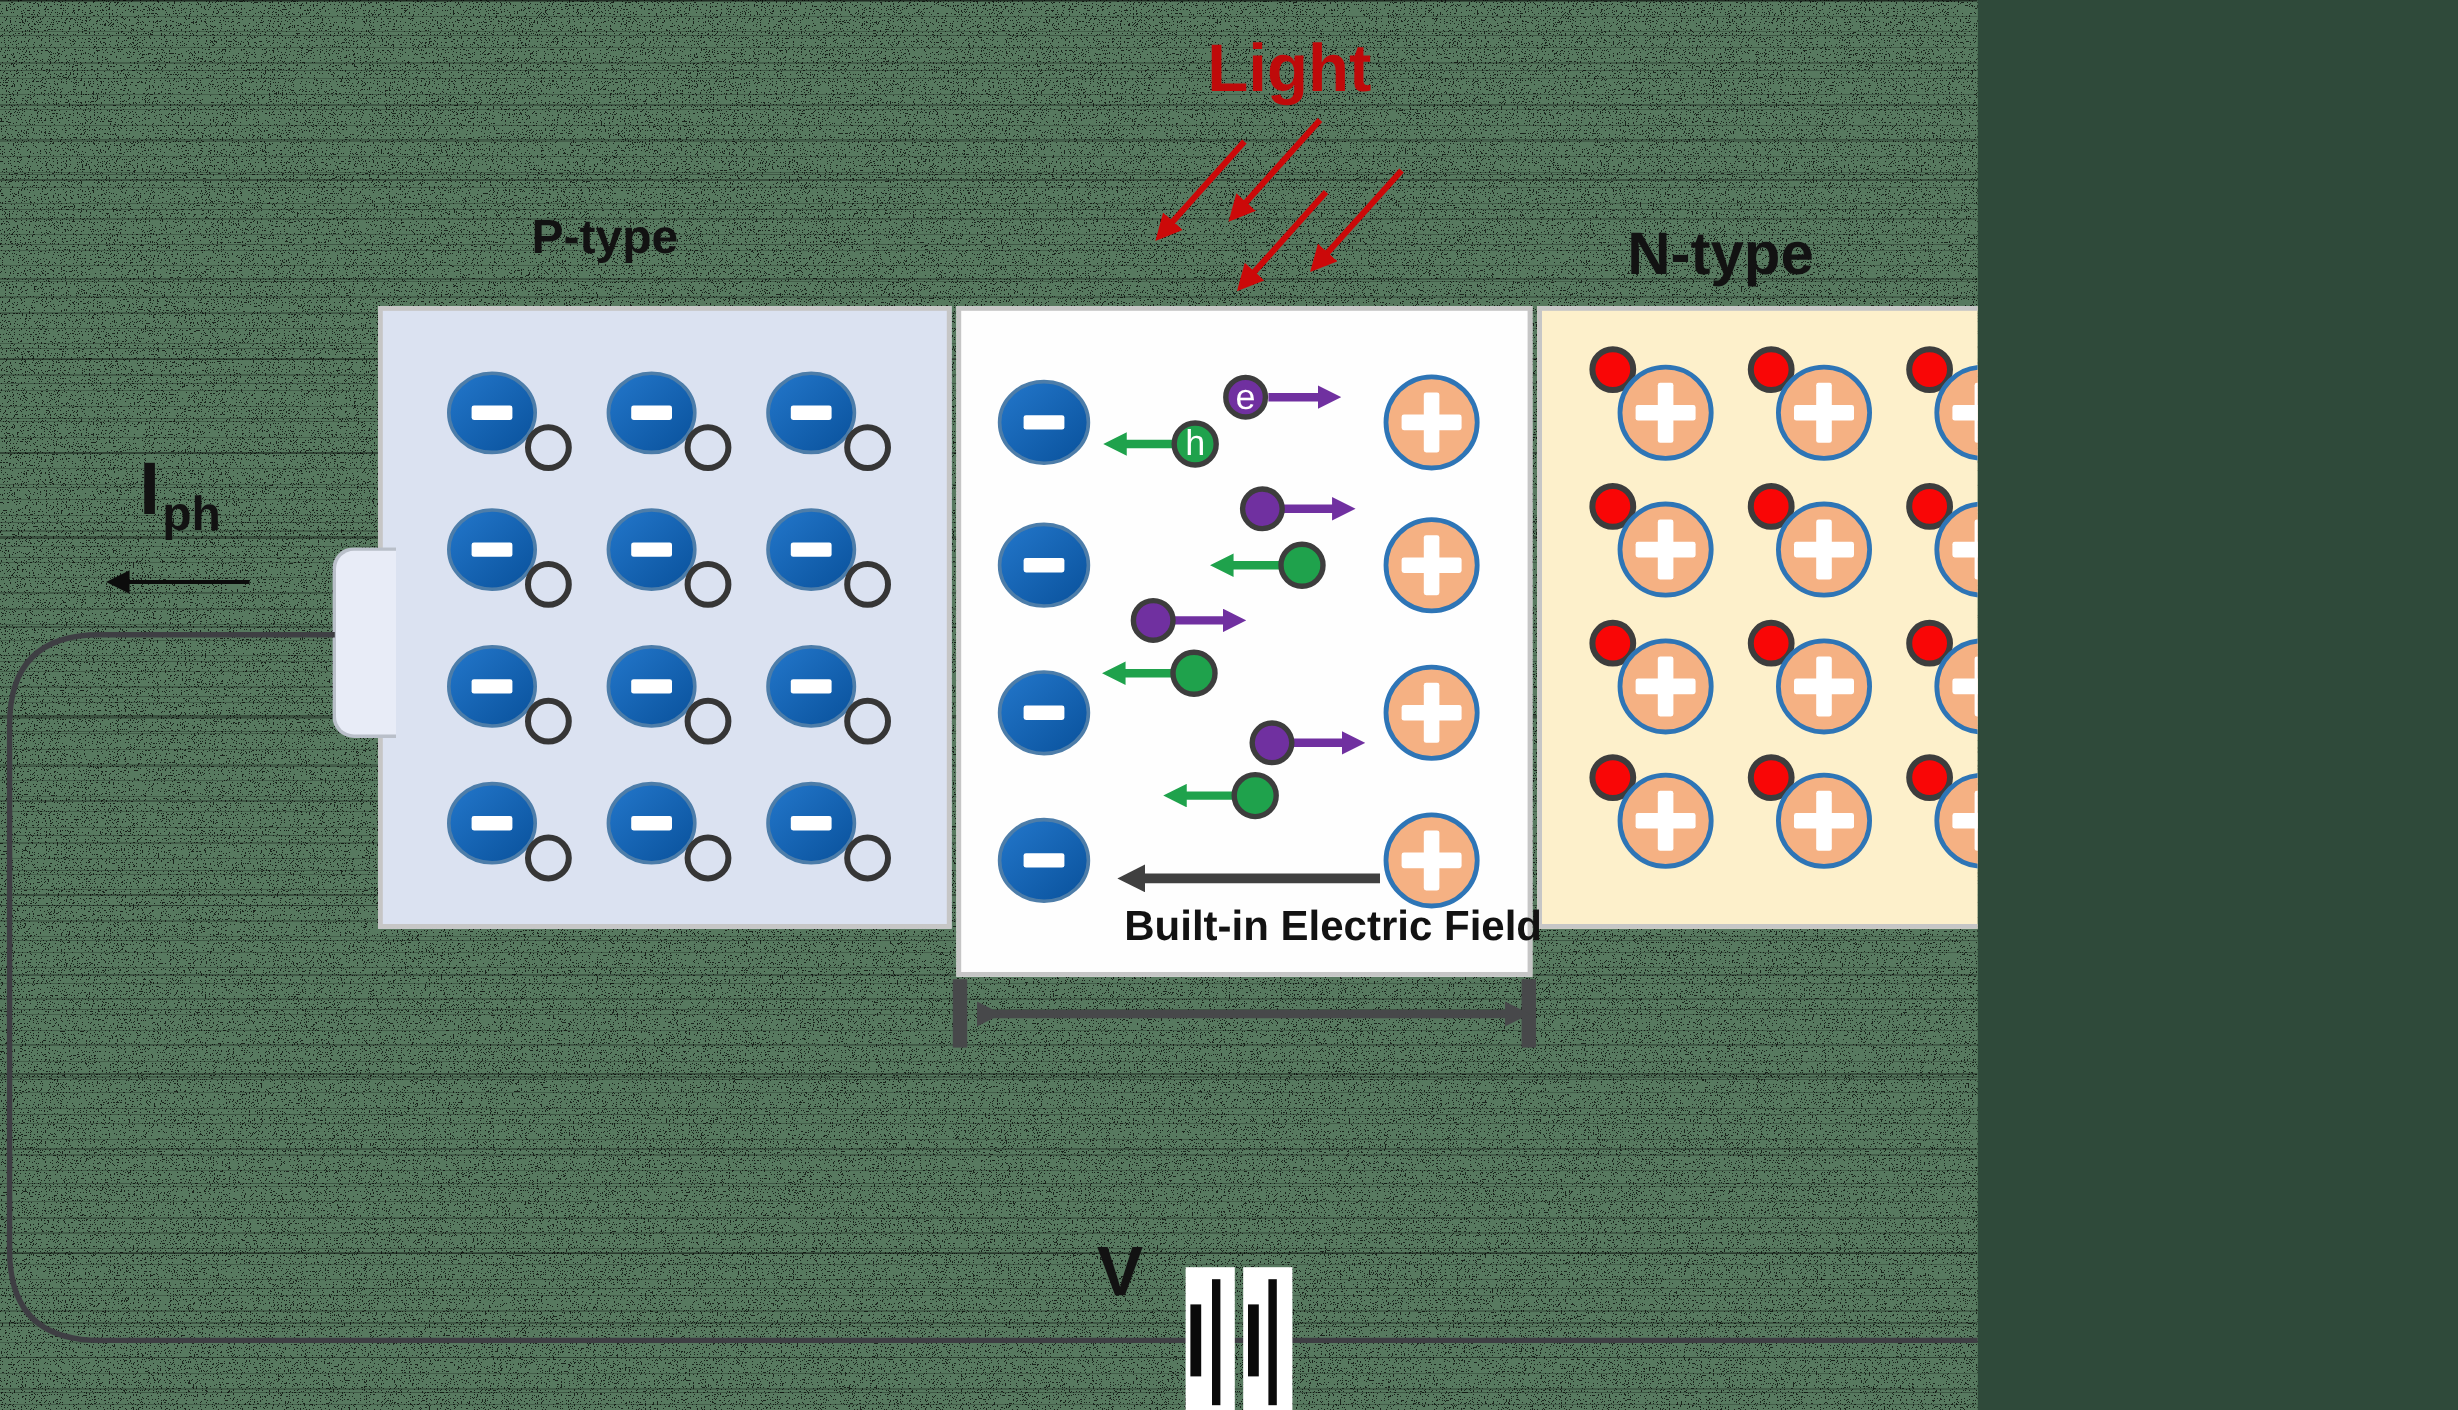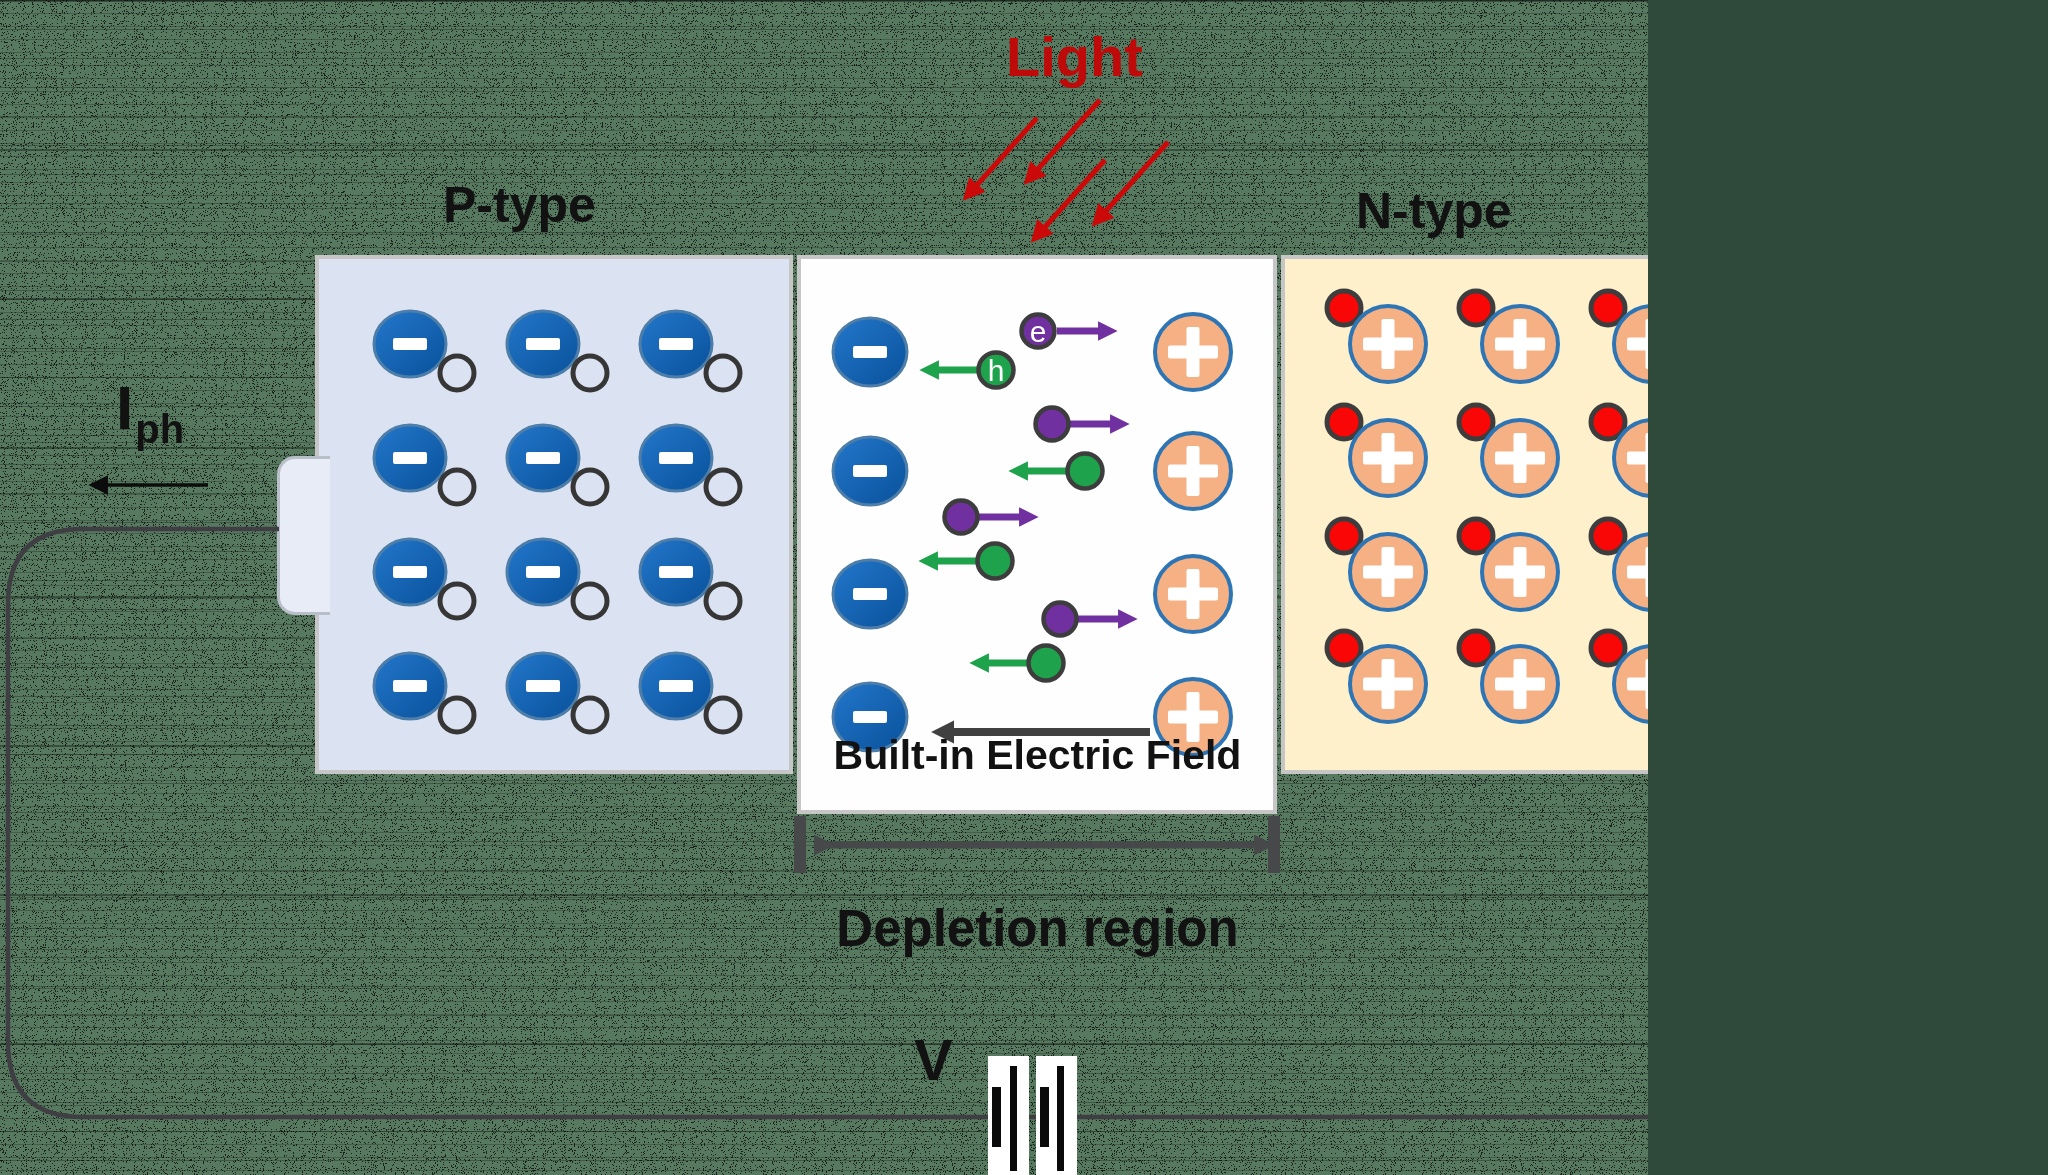--- a/index.html
+++ b/index.html
@@ -18,23 +18,23 @@
   .noise-svg{position:absolute;inset:0;z-index:0;}
   .box{position:absolute;box-sizing:border-box;border:4px solid #c6c6c6;z-index:2;}
   #p-box{left:315px;top:255px;width:478px;height:519px;background:#dbe2f1;}
   #dep-box{left:797px;top:255px;width:480px;height:559px;background:#fefefe;}
   #n-box{left:1281px;top:255px;width:458px;height:519px;background:#fdf0cb;}
   .tab{position:absolute;box-sizing:border-box;border:3px solid #b9bfc9;z-index:3;}
   #left-tab{left:277px;top:456px;width:53px;height:159px;background:#e8ecf7;border-right:none;border-radius:18px 0 0 18px;}
   #right-tab{left:1734px;top:453px;width:72px;height:160px;background:#fdf1cd;border-left:none;border-radius:0 18px 18px 0;}
   .lbl{position:absolute;z-index:6;font-weight:bold;color:#121212;white-space:nowrap;}
   #light-label{left:1006px;top:24px;font-size:56px;color:#bf0a0a;z-index:6;}
-  #p-label{left:443px;top:176px;font-size:50px;}
+  #p-label{left:443px;top:176px;font-size:40px;}
   #n-label{left:1356px;top:182px;font-size:50px;}
-  #builtin-label{left:790px;top:732px;width:495px;text-align:center;font-size:41px;white-space:nowrap;}
+  #builtin-label{left:790px;top:752px;width:495px;text-align:right;font-size:35px;white-space:nowrap;}
   #depletion-label{left:765px;top:899px;width:545px;text-align:center;font-size:51px;}
   #v-label{left:914px;top:1026px;font-size:58px;}
   #iph-label{left:116px;top:372px;font-size:62px;}
   #iph-label .sub{font-size:40px;position:relative;top:14px;left:2px;}
   .diagram-svg{position:absolute;inset:0;z-index:5;pointer-events:none;}
 </style>
 </head>
 <body>
 
 <div class="stage">
@@ -56,21 +56,20 @@
   <div class="box" id="p-box"></div>
   <div class="box" id="dep-box"></div>
   <div class="box" id="n-box"></div>
   <div class="tab" id="left-tab"></div>
   <div class="tab" id="right-tab"></div>
 
   <div class="lbl" id="light-label">Light</div>
   <div class="lbl" id="p-label">P-type</div>
   <div class="lbl" id="n-label">N-type</div>
   <div class="lbl" id="builtin-label">Built-in Electric Field</div>
-  <div class="lbl" id="depletion-label">Depletion region</div>
   <div class="lbl" id="v-label">V</div>
   <div class="lbl" id="iph-label"><span>I</span><span class="sub">ph</span></div>
 
   <svg class="diagram-svg" width="2048" height="1175" viewBox="0 0 2048 1175">
     <defs>
       <linearGradient id="gradBlue" x1="0" y1="0" x2="1" y2="1">
         <stop offset="0" stop-color="#2377cb"></stop>
           <stop offset="1" stop-color="#09519b"></stop>
       </linearGradient>
       <marker id="m-red" viewBox="0 0 10 10" refX="1" refY="5" markerWidth="4.4" markerHeight="4.4" orient="auto" markerUnits="strokeWidth">

